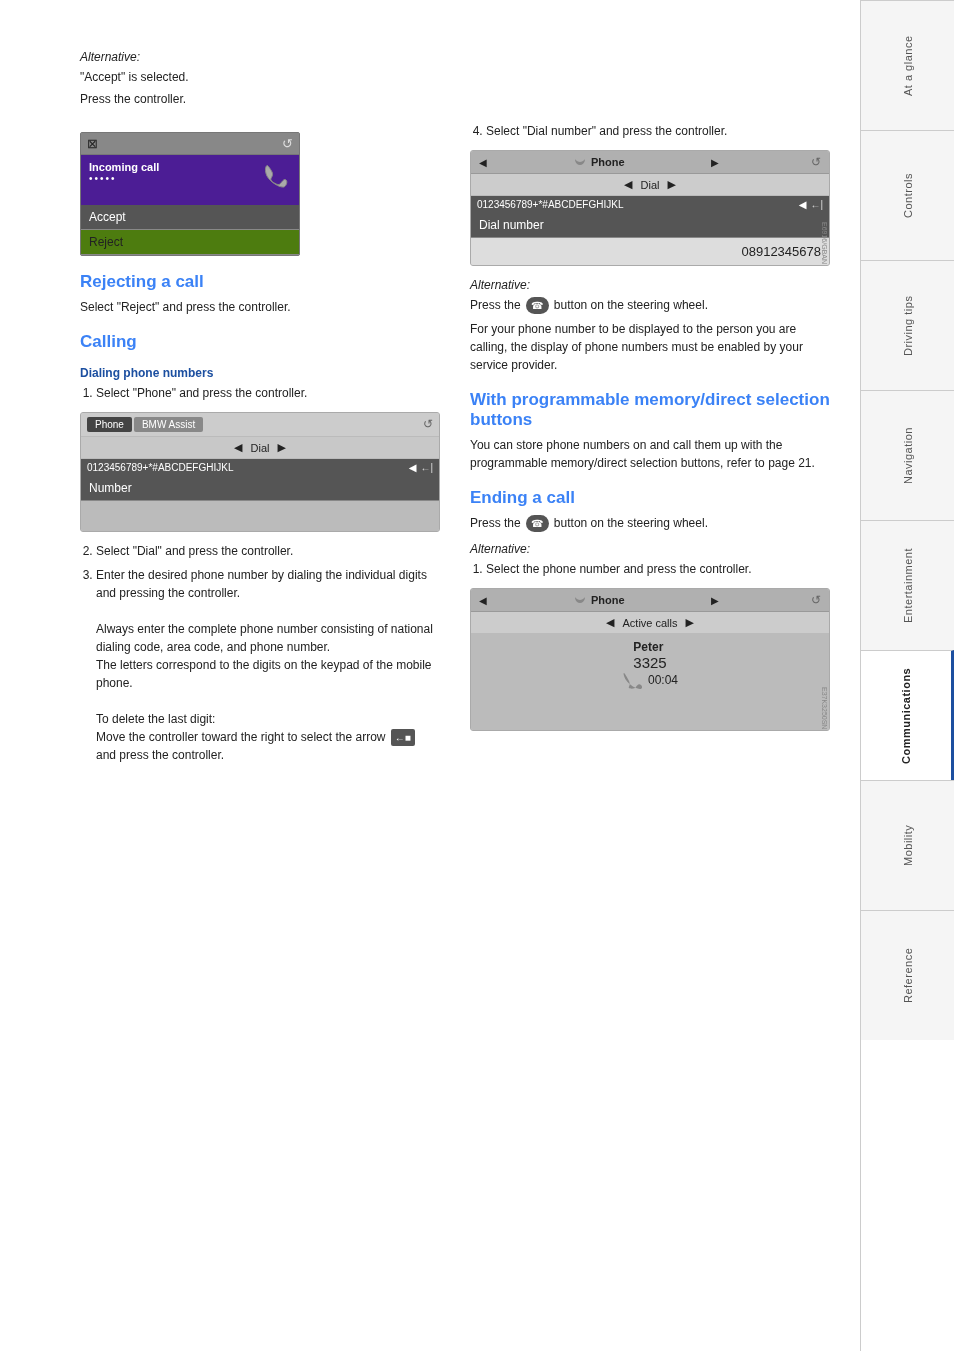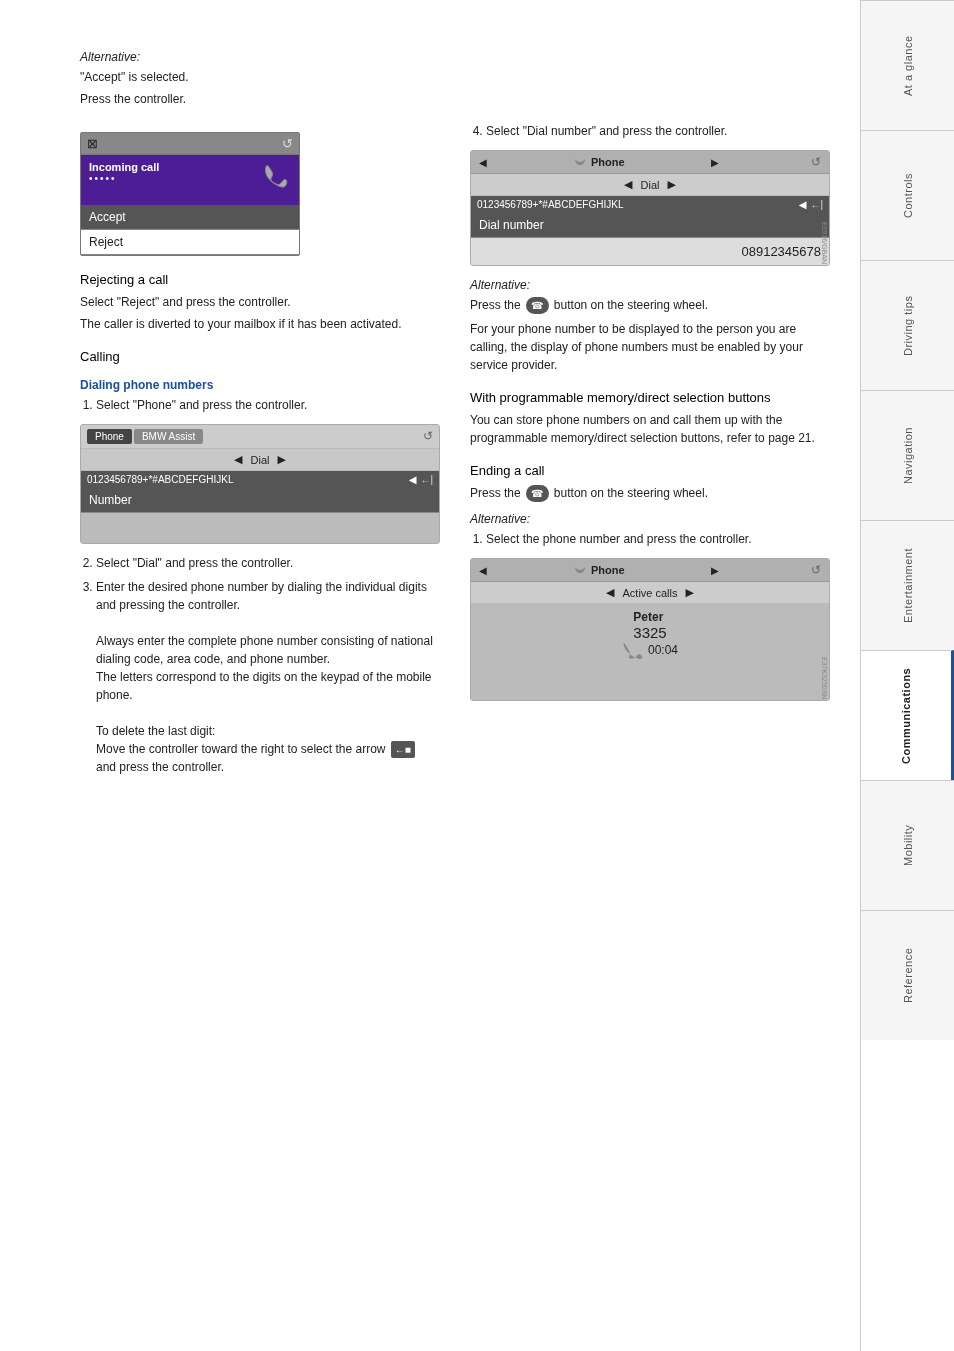--- a/index.html
+++ b/index.html
@@ -60,23 +60,23 @@
     .col-left {
       flex: 1;
     }
 
     .col-right {
       flex: 1;
     }
 
     
     .section-heading {
-      color: #000000;
-      font-size: 13px;
-      font-weight: normal;
+      color: #3b82f6;
+      font-size: 17px;
+      font-weight: bold;
       margin-bottom: 6px;
       margin-top: 16px;
     }
 
     .sub-heading {
       color: #1c4fa0;
       font-size: 12px;
       font-weight: bold;
       margin-bottom: 4px;
       margin-top: 14px;
@@ -210,21 +210,21 @@
       display: flex;
       align-items: center;
       justify-content: center;
       float: right;
     }
 
     .menu-item {
       padding: 5px 8px;
       font-size: 12px;
       border-bottom: 1px solid #888;
-      background: #ffffff;
+      background: #4d7c0f;
       color: #222;
     }
 
     .menu-item.selected-item {
       background: #555;
       color: #fff;
     }
 
     
     .phone-input-row {
@@ -355,21 +355,20 @@
               </div>
             </div>
           </div>
           <div class="menu-item selected-item">Accept</div>
           <div class="menu-item">Reject</div>
         </div>
       </div>
 
       <div class="section-heading">Rejecting a call</div>
       <p>Select "Reject" and press the controller.</p>
-      <p>The caller is diverted to your mailbox if it has been activated.</p>
 
       <div class="section-heading">Calling</div>
 
       <div class="sub-heading">Dialing phone numbers</div>
 
       <ol>
         <li>
           <span>Select "Phone" and press the controller.</span>
         </li>
       </ol>

